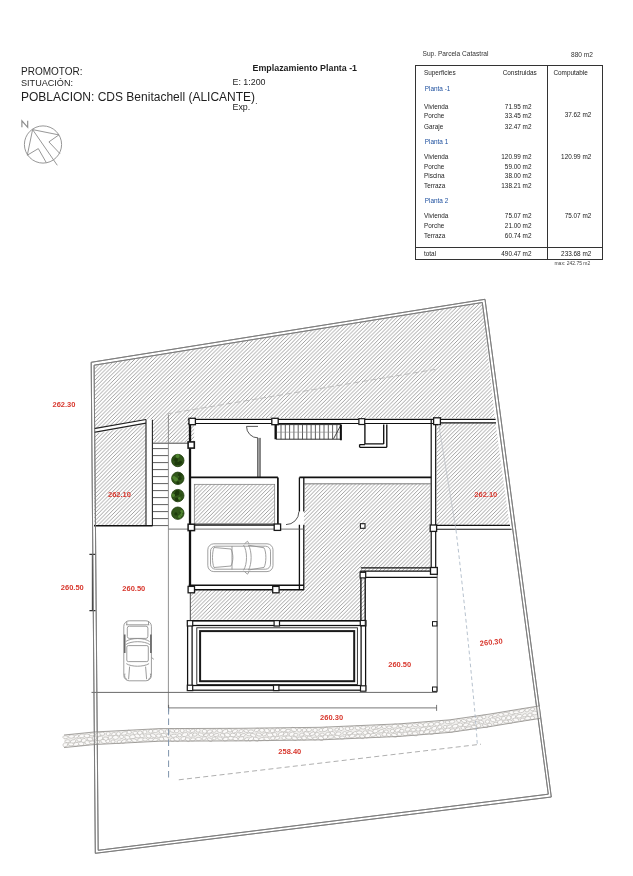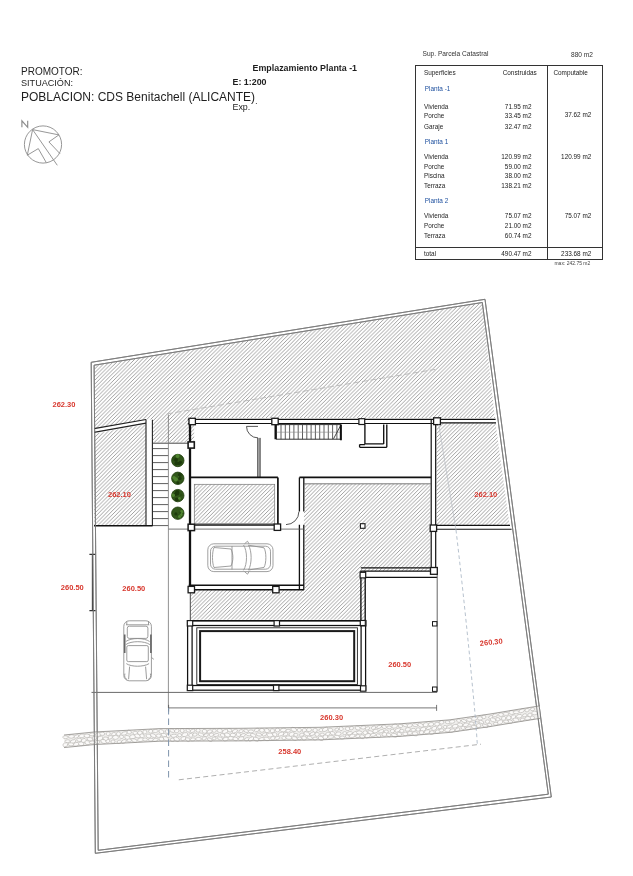--- a/index.html
+++ b/index.html
@@ -5,21 +5,21 @@
 .t{position:absolute;white-space:nowrap;line-height:1.15;}
 </style></head><body>
 <div id="page">
 
 
 <div class="t" style="left:21px;top:66.2px;font-size:10px;font-weight:400;color:#1e1e1e;">PROMOTOR:</div>
 <div class="t" style="left:21px;top:77.8px;font-size:9.1px;font-weight:400;color:#1e1e1e;">SITUACIÓN:</div>
 <div class="t" style="left:21px;top:91px;font-size:12px;font-weight:400;color:#1e1e1e;">POBLACION: CDS Benitachell (ALICANTE)</div>
 
 <div class="t" style="left:232.5px;top:62.6px;font-size:8.9px;font-weight:700;color:#1e1e1e;margin-left:20px;">Emplazamiento Planta -1</div>
-<div class="t" style="left:232.5px;top:76.8px;font-size:8.9px;font-weight:700;color:#1e1e1e;">E: 1:200</div>
+<div class="t" style="left:232.5px;top:76.8px;font-size:8.9px;font-weight:400;color:#1e1e1e;">E: 1:200</div>
 <div class="t" style="left:232.5px;top:89.8px;font-size:8.9px;font-weight:400;color:#1e1e1e;margin-top:12px;">Exp.&nbsp;&nbsp;˙</div>
 
 <div class="t" style="left:422.5px;top:49.6px;font-size:6.6px;font-weight:400;color:#333;">Sup. Parcela Catastral</div>
 <div class="t" style="left:503px;top:50.5px;width:90px;text-align:right;font-size:6.6px;color:#333;font-weight:400;">880 m2</div>
 
 <div style="position:absolute;left:415.3px;top:64.5px;width:185.4px;height:193.5px;border:1px solid #333;"></div>
 <div style="position:absolute;left:547.4px;top:64.5px;width:1px;height:194.5px;background:#333;"></div>
 <div style="position:absolute;left:415.3px;top:246.6px;width:186.4px;height:1px;background:#333;"></div>
 
 <div class="t" style="left:424px;top:69.3px;font-size:6.4px;font-weight:400;color:#1e1e1e;">Superficies</div>

